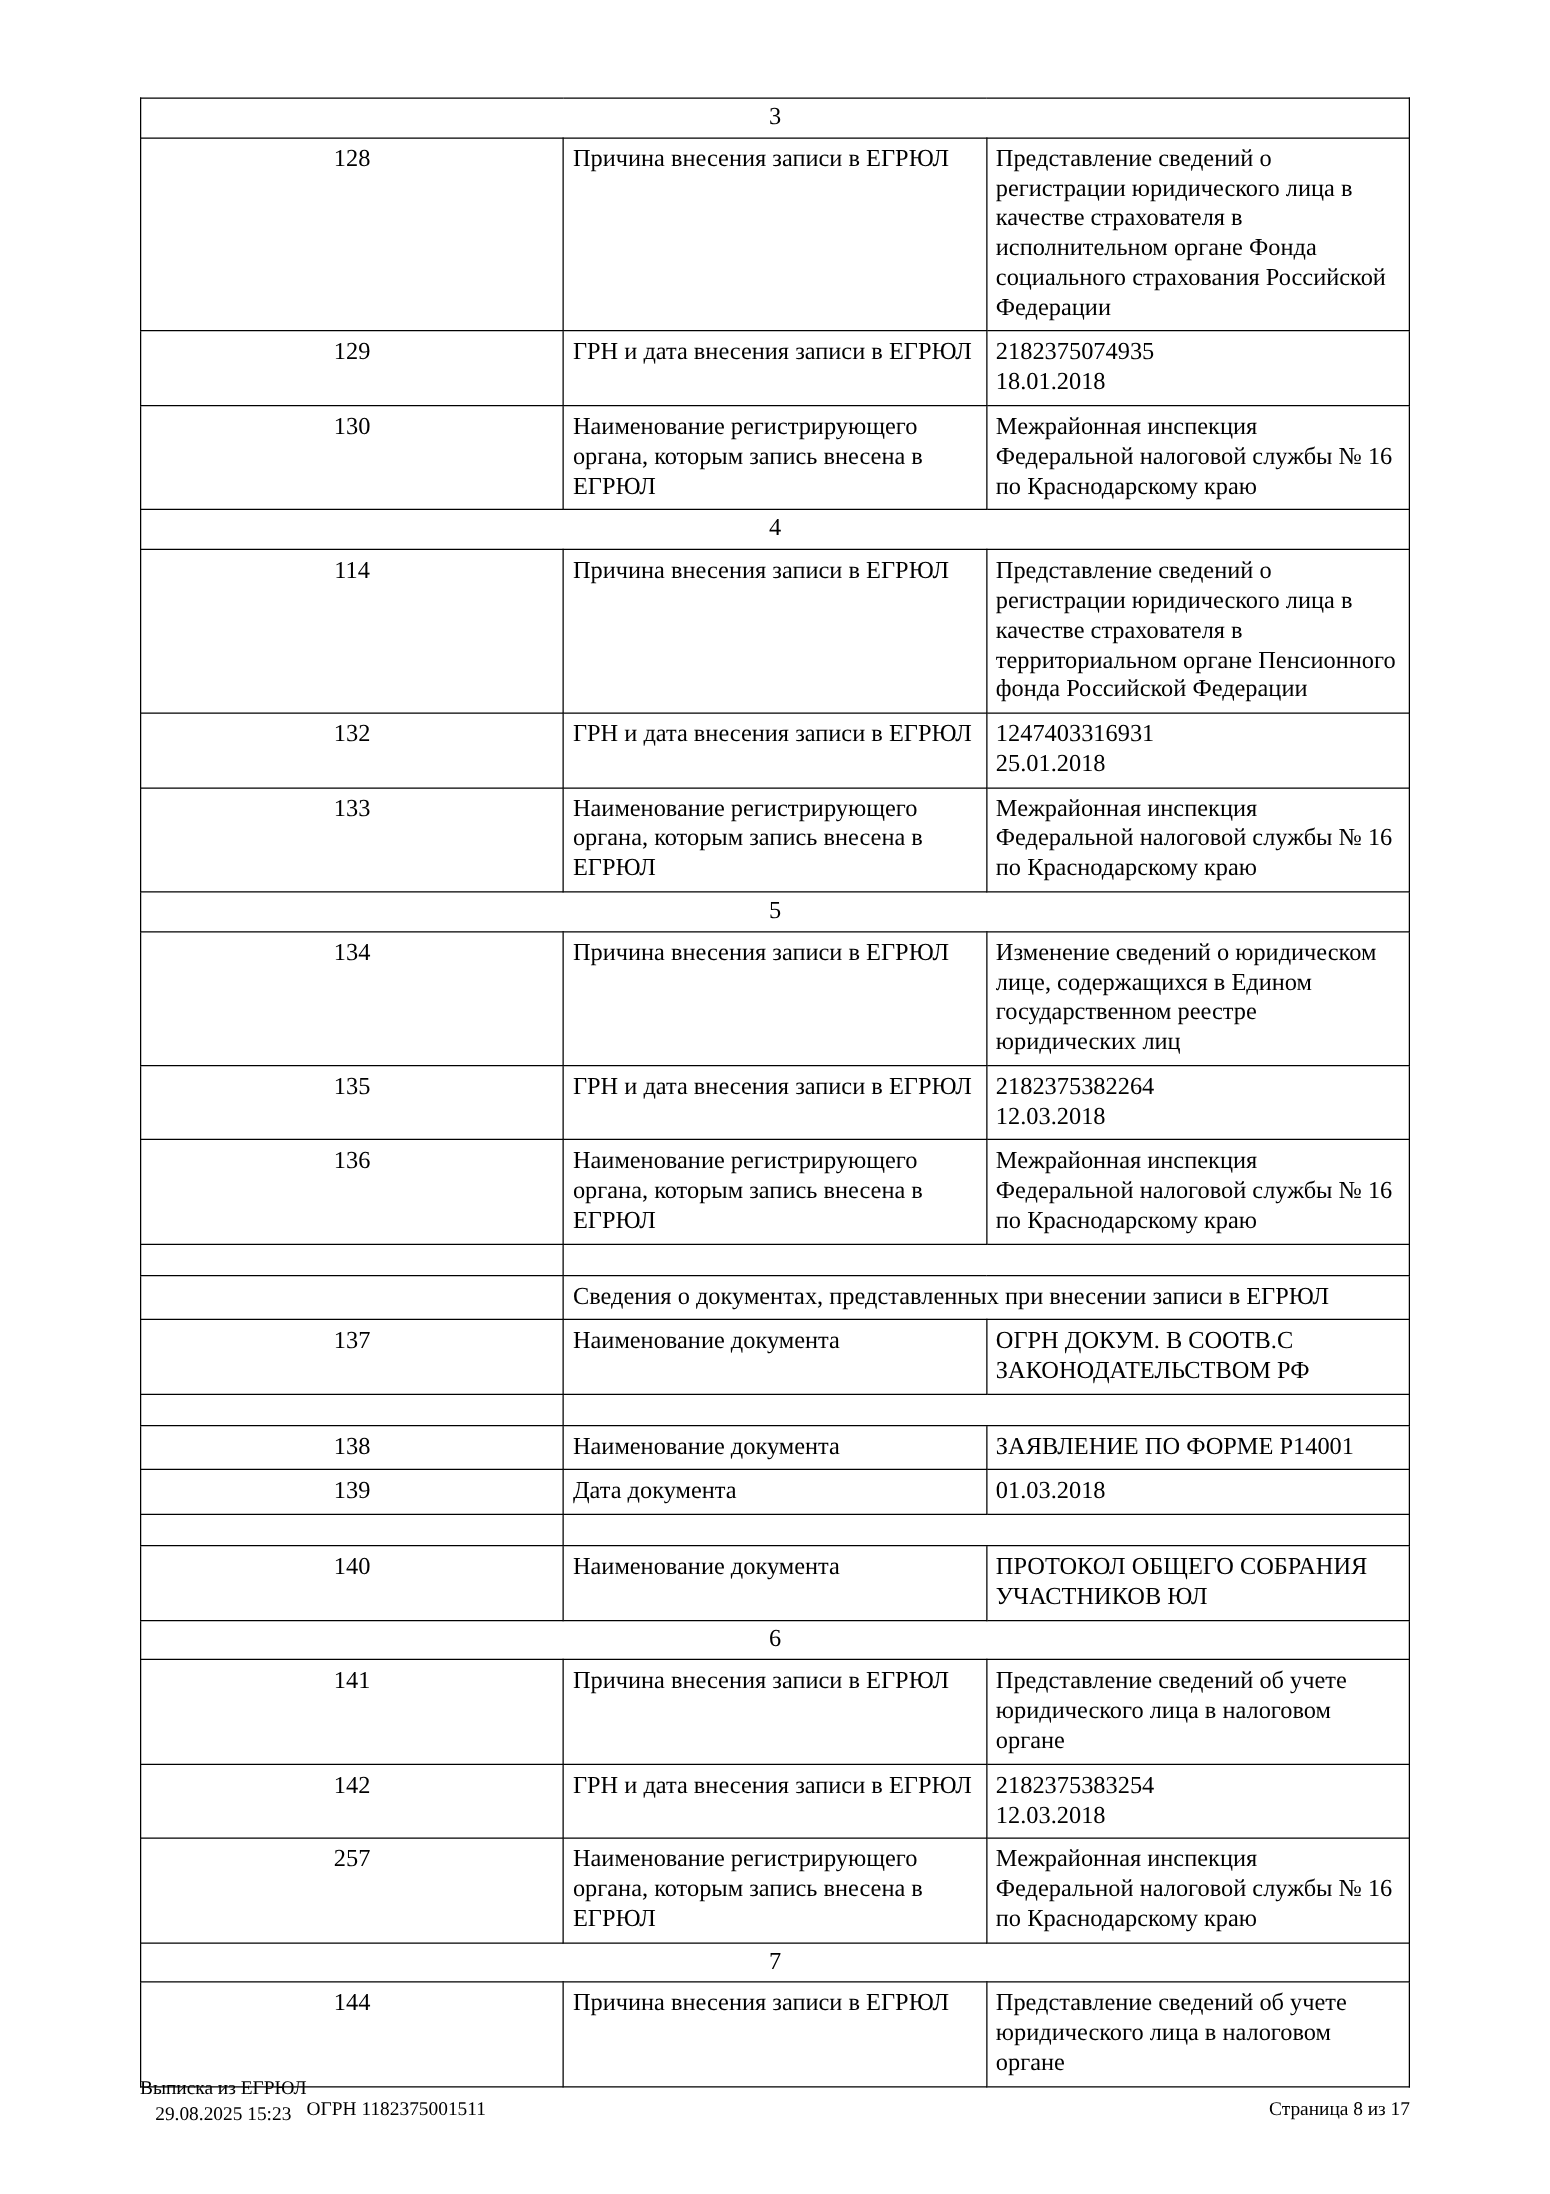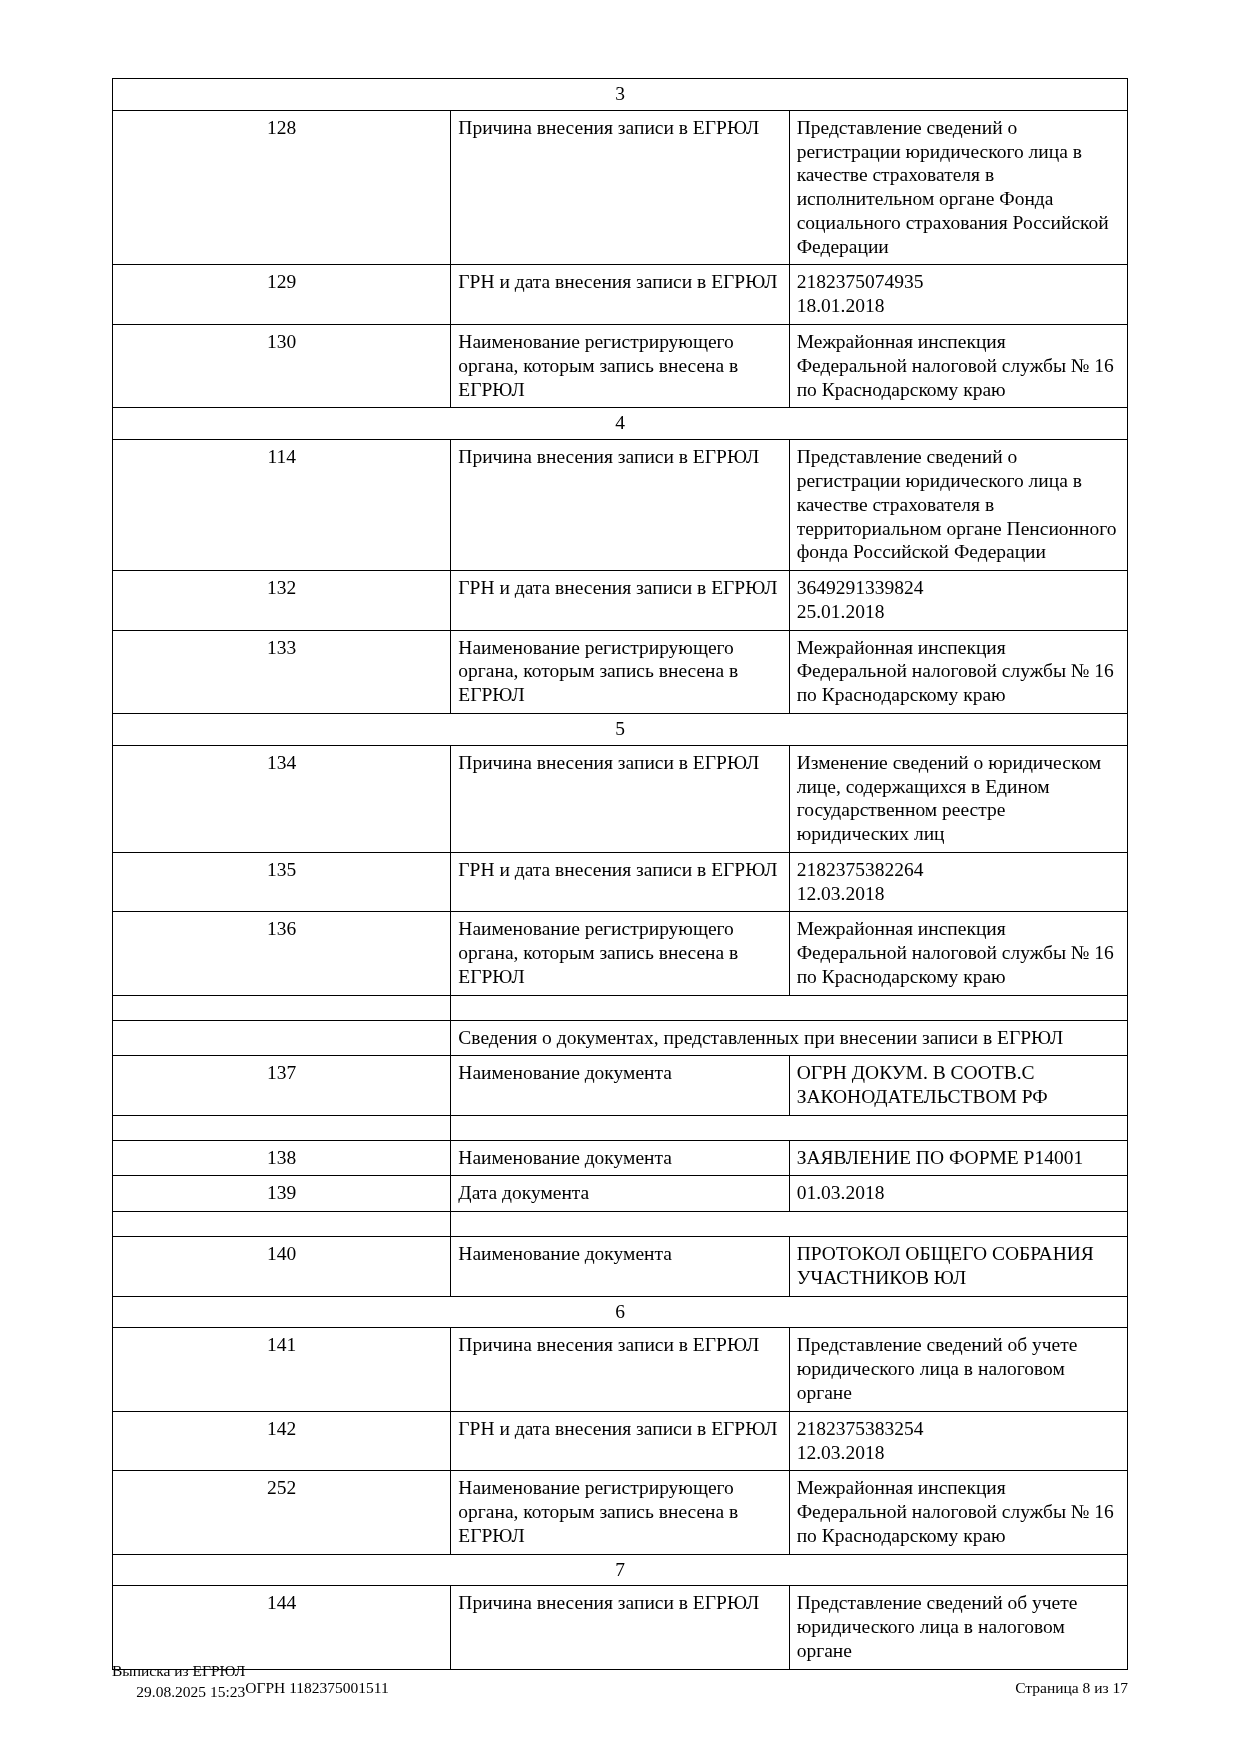--- a/index.html
+++ b/index.html
@@ -74,21 +74,21 @@
     bottom: 52px;
     font-size: 15.5px;
     line-height: 1.35;
   }
   .footer-row {
     display: flex;
     justify-content: space-between;
     align-items: flex-start;
   }
   .footer-left {
-    text-align: right;
+    text-align: center;
     flex: 0 0 auto;
   }
   .footer-center {
     flex: 1 1 auto;
     text-align: left;
     padding-top: 17px;
   }
   .footer-right {
     flex: 0 0 auto;
     text-align: right;
@@ -128,21 +128,21 @@
         </tr>
         <tr>
           <td class="num">114</td>
           <td class="label">Причина внесения записи в ЕГРЮЛ</td>
           <td class="value">Представление сведений о регистрации юридического лица в качестве страхователя в территориальном органе Пенсионного фонда Российской Федерации</td>
         </tr>
         <tr>
           <td class="num">132</td>
           <td class="label">ГРН и дата внесения записи в ЕГРЮЛ</td>
           <td class="value">
-            <span class="val-line">3649291339824</span>
+            <span class="val-line">1247403316931</span>
             <span class="val-line">25.01.2018</span>
           </td>
         </tr>
         <tr>
           <td class="num">133</td>
           <td class="label">Наименование регистрирующего органа, которым запись внесена в ЕГРЮЛ</td>
           <td class="value">Межрайонная инспекция Федеральной налоговой службы № 16 по Краснодарскому краю</td>
         </tr>
         <tr class="section">
           <td colspan="3">5</td>
@@ -211,21 +211,21 @@
         </tr>
         <tr>
           <td class="num">142</td>
           <td class="label">ГРН и дата внесения записи в ЕГРЮЛ</td>
           <td class="value">
             <span class="val-line">2182375383254</span>
             <span class="val-line">12.03.2018</span>
           </td>
         </tr>
         <tr>
-          <td class="num">252</td>
+          <td class="num">257</td>
           <td class="label">Наименование регистрирующего органа, которым запись внесена в ЕГРЮЛ</td>
           <td class="value">Межрайонная инспекция Федеральной налоговой службы № 16 по Краснодарскому краю</td>
         </tr>
         <tr class="section">
           <td colspan="3">7</td>
         </tr>
         <tr>
           <td class="num">144</td>
           <td class="label">Причина внесения записи в ЕГРЮЛ</td>
           <td class="value">Представление сведений об учете юридического лица в налоговом органе</td>

